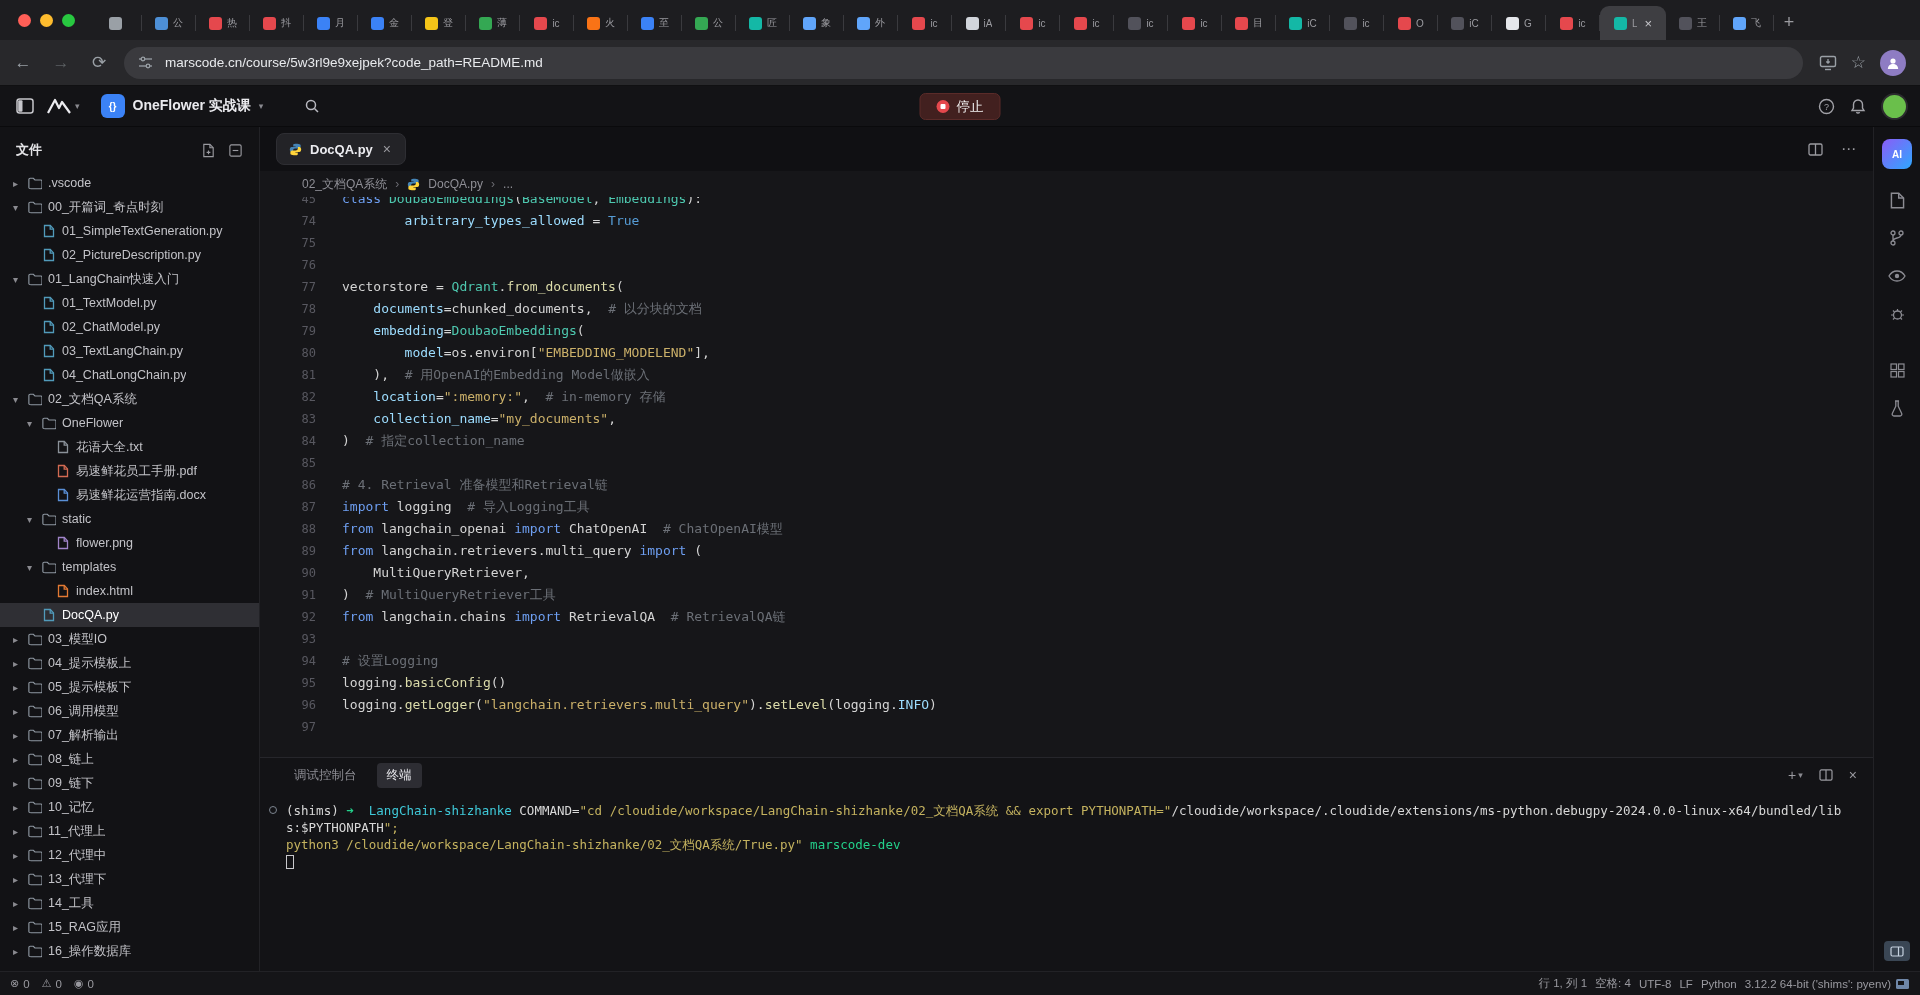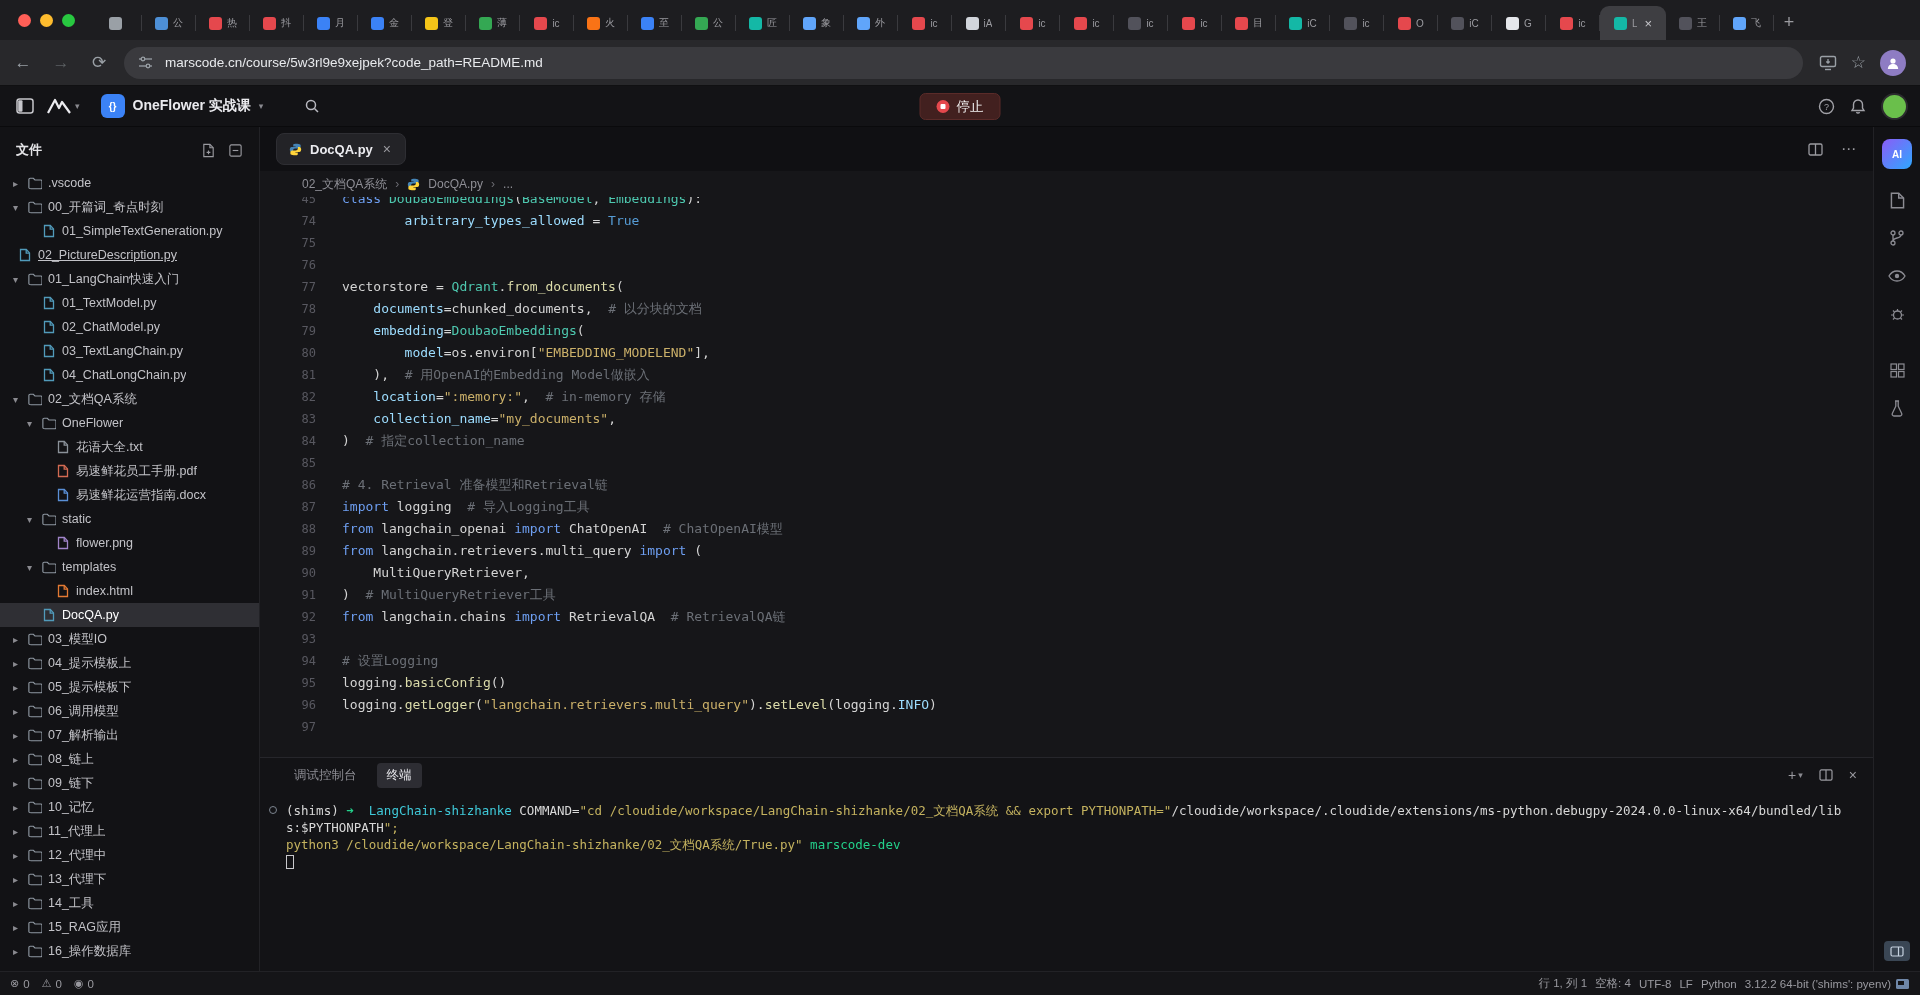--- a/index.html
+++ b/index.html
@@ -369,21 +369,21 @@
           <div class="trow" style="padding-left: 24px;">
             <span class="chev"></span>
             <span class="ticon">
               <svg width="12" height="14" viewBox="0 0 12 14">
                 <path d="M1.5 1.5h5.8l3.2 3.4v7.6H1.5z" fill="none" stroke="#519aba" stroke-width="1.3"></path>
                 <path d="M7.2 1.5v3.6h3.3" fill="none" stroke="#519aba" stroke-width="1.3"></path>
               </svg>
             </span>
             <span class="tlab">01_SimpleTextGeneration.py</span>
           </div>
-          <div class="trow" style=" text-decoration: underline;">
+          <div class="trow" style="padding-left: 24px;">
             <span class="chev"></span>
             <span class="ticon">
               <svg width="12" height="14" viewBox="0 0 12 14">
                 <path d="M1.5 1.5h5.8l3.2 3.4v7.6H1.5z" fill="none" stroke="#519aba" stroke-width="1.3"></path>
                 <path d="M7.2 1.5v3.6h3.3" fill="none" stroke="#519aba" stroke-width="1.3"></path>
               </svg>
             </span>
             <span class="tlab">02_PictureDescription.py</span>
           </div>
           <div class="trow" style="padding-left: 10px;">

